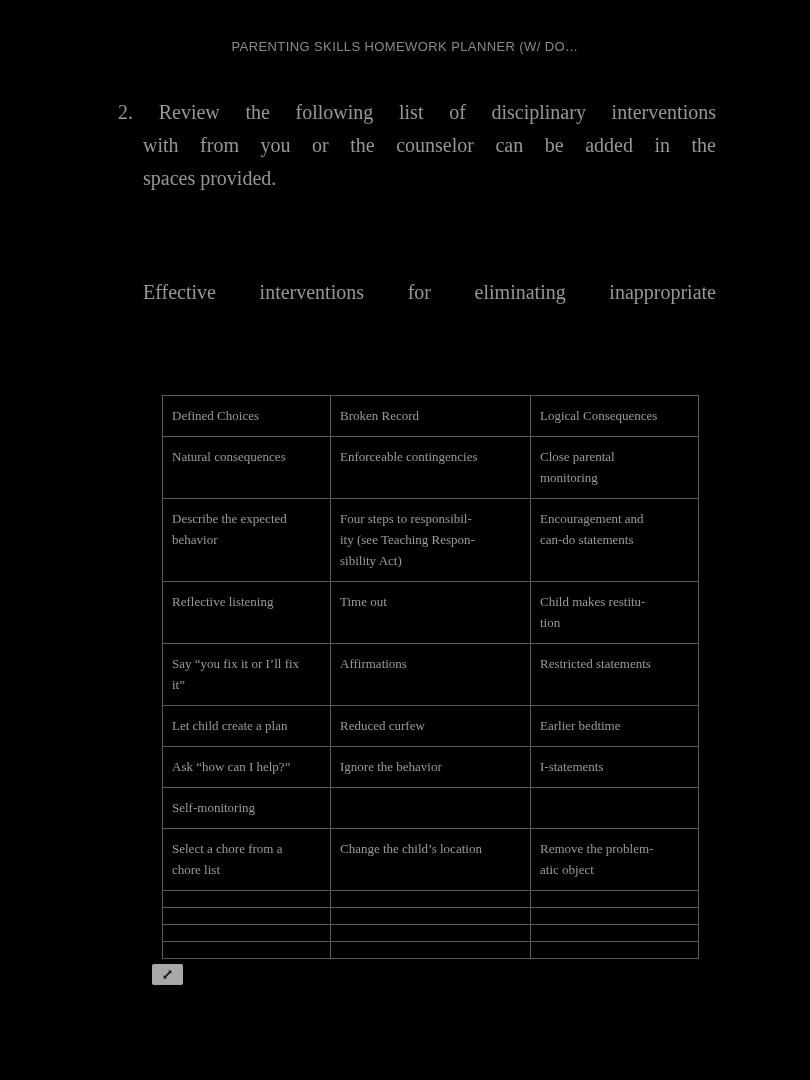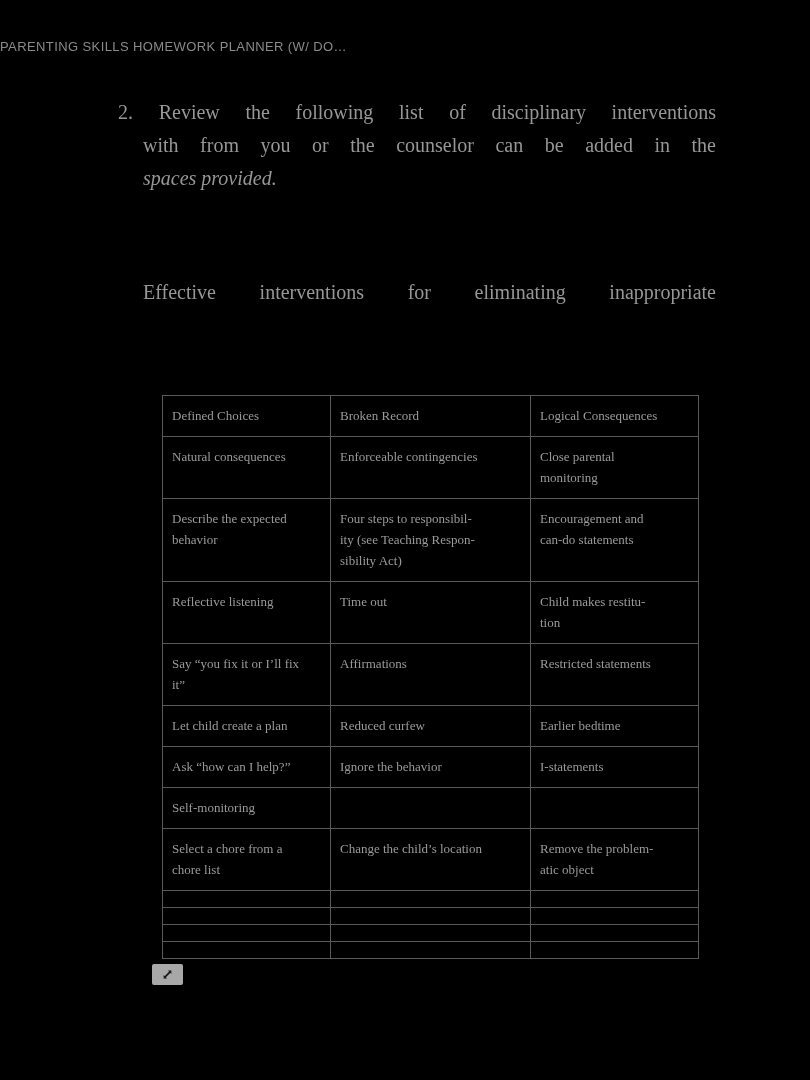--- a/index.html
+++ b/index.html
@@ -19,35 +19,36 @@
     height: 1080px;
     background: var(--background);
     font-family: "Liberation Serif", serif;
     overflow: hidden;
   }
   .book-header {
     position: absolute;
     top: 39px;
     left: 0;
     right: 0;
+    text-align: center;
     font-family: "Liberation Sans", sans-serif;
     font-size: 13px;
     letter-spacing: 0.4px;
     color: var(--header-text);
   }
   .para {
     position: absolute;
     left: 143px;
     width: 573px;
     color: var(--body-text);
     font-size: 20px;
     line-height: 33px;
   }
   .para .tline { text-align: justify; text-align-last: justify; }
-  .para .tline.last { text-align: left; text-align-last: left; font-style: italic; }
+  .para .tline.last { text-align: left; text-align-last: left; }
   .para1 { top: 96px; }
   .para1 .tline:first-child { margin-left: -25px; }
   .para2 { top: 276px; }
   .table-wrap { position: absolute; left: 162px; top: 395px; }
   table.interventions {
     border-collapse: collapse;
     table-layout: fixed;
     width: 536px;
   }
   table.interventions td {

